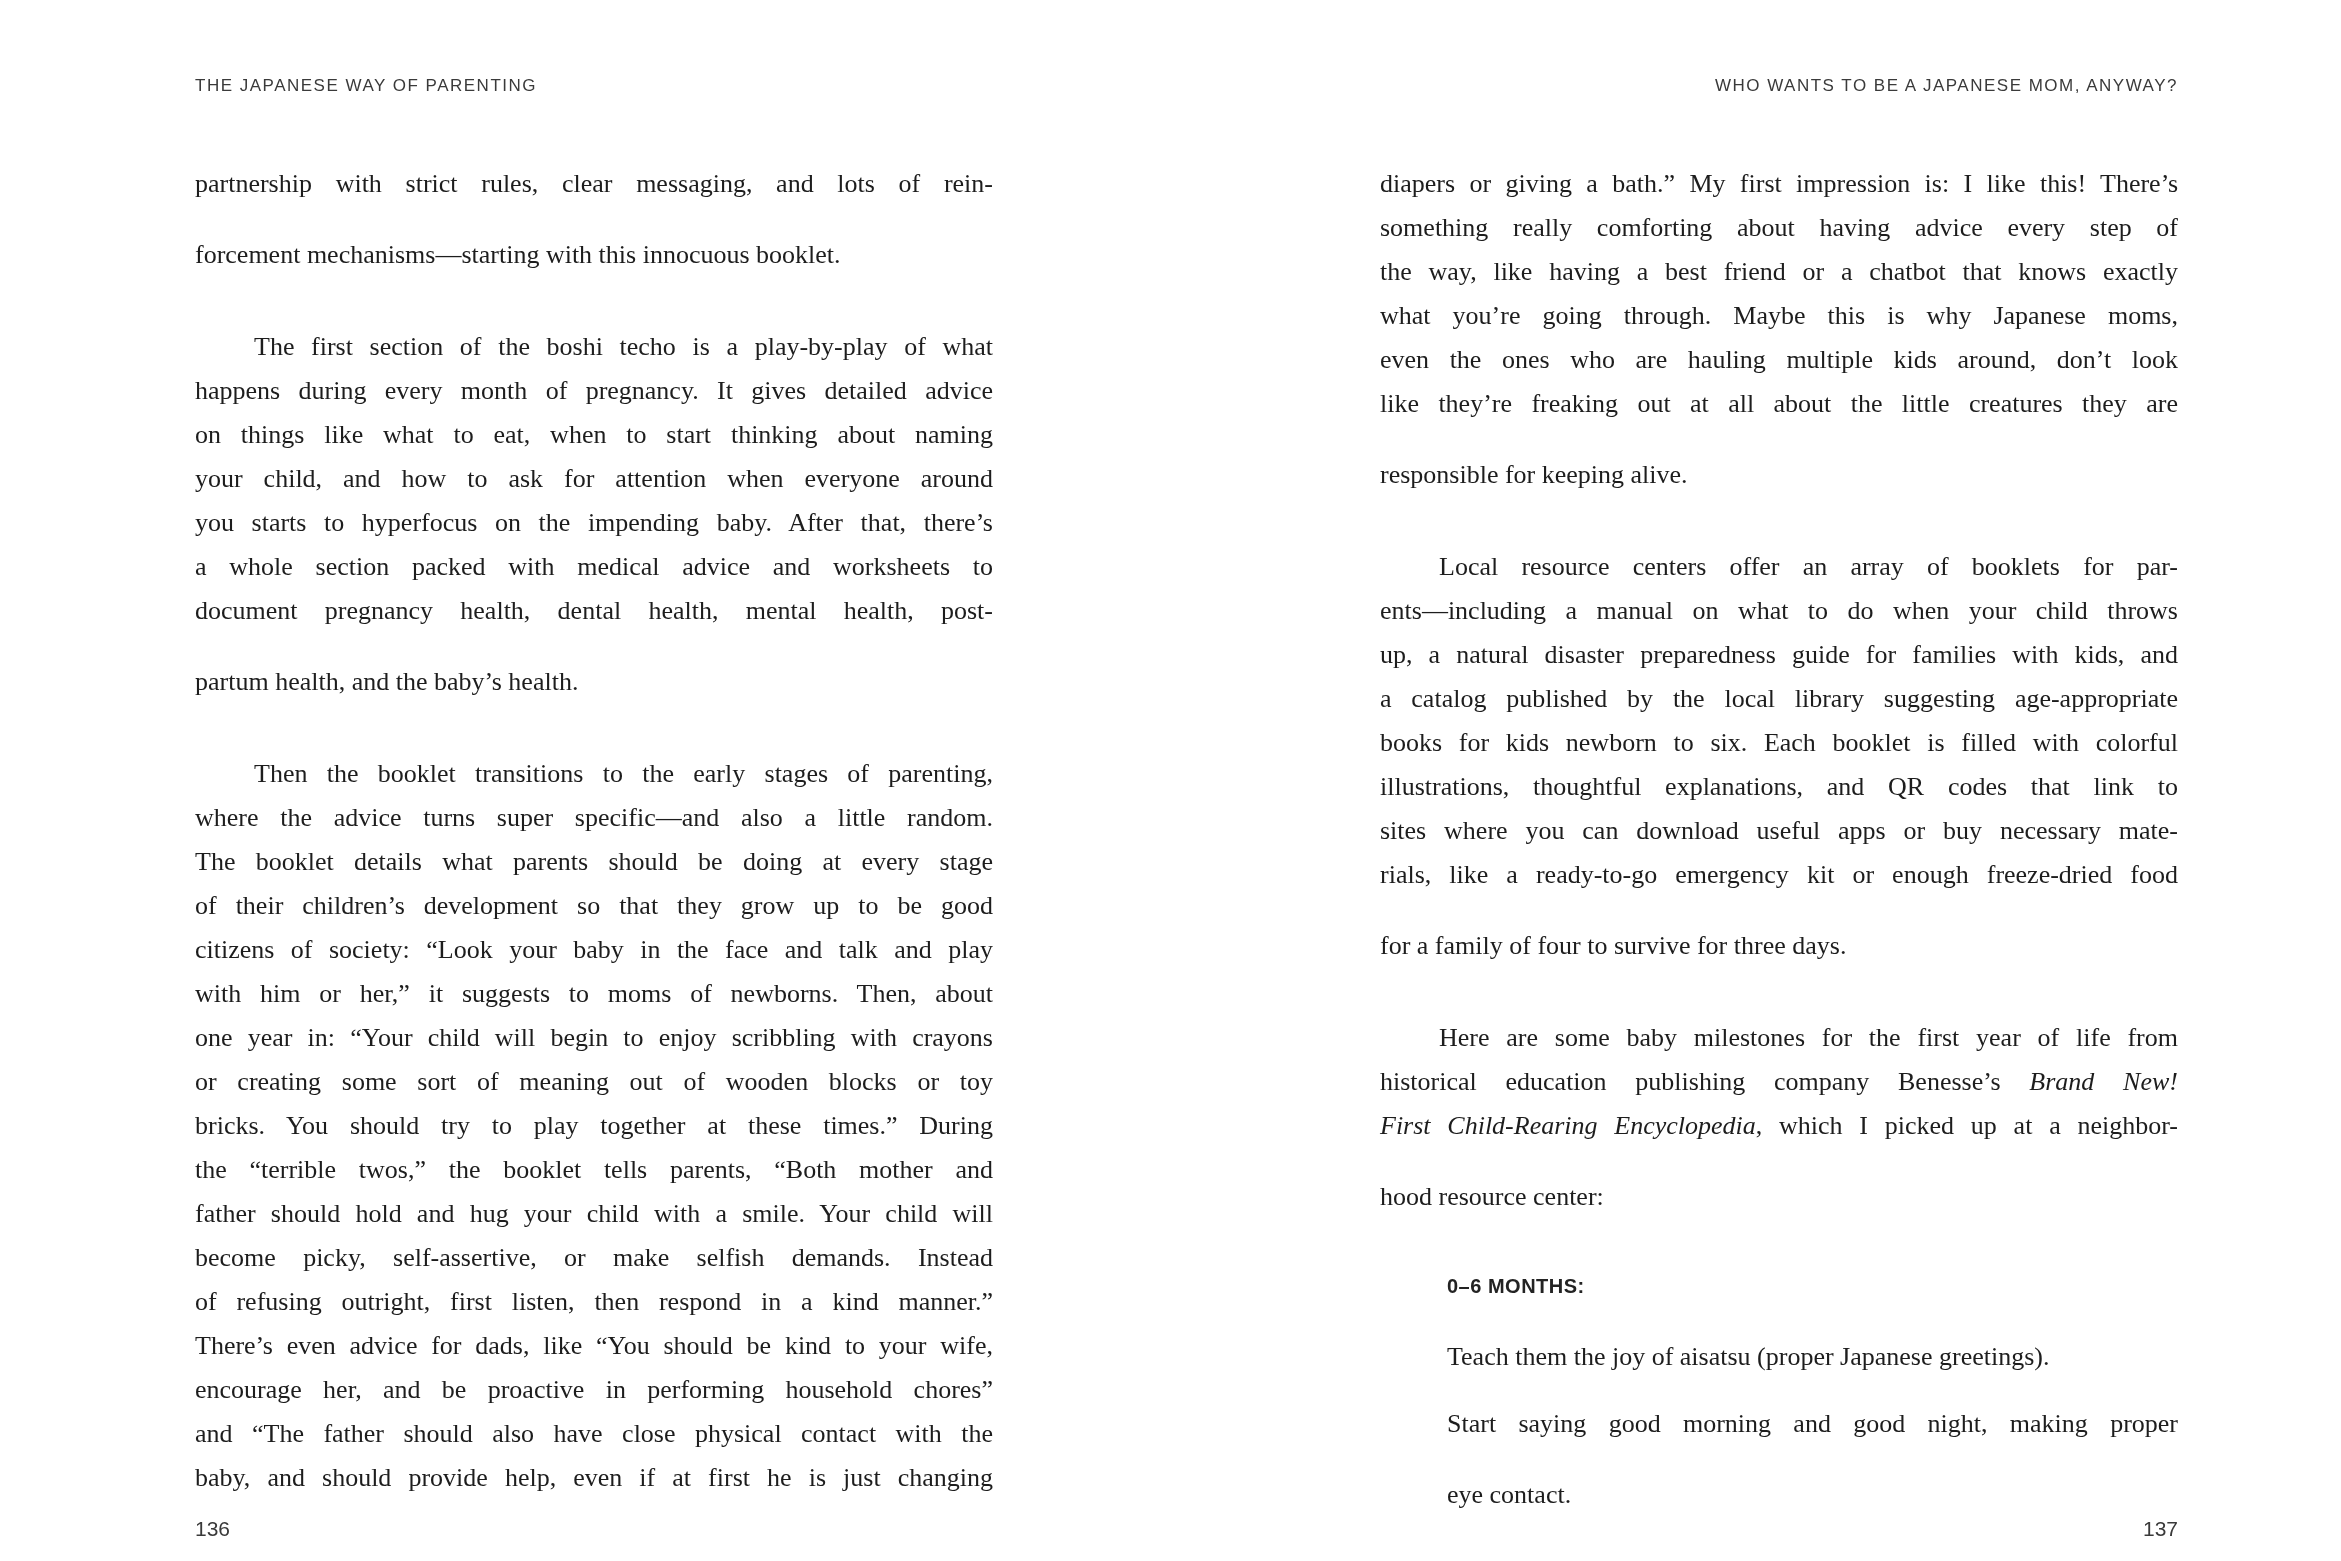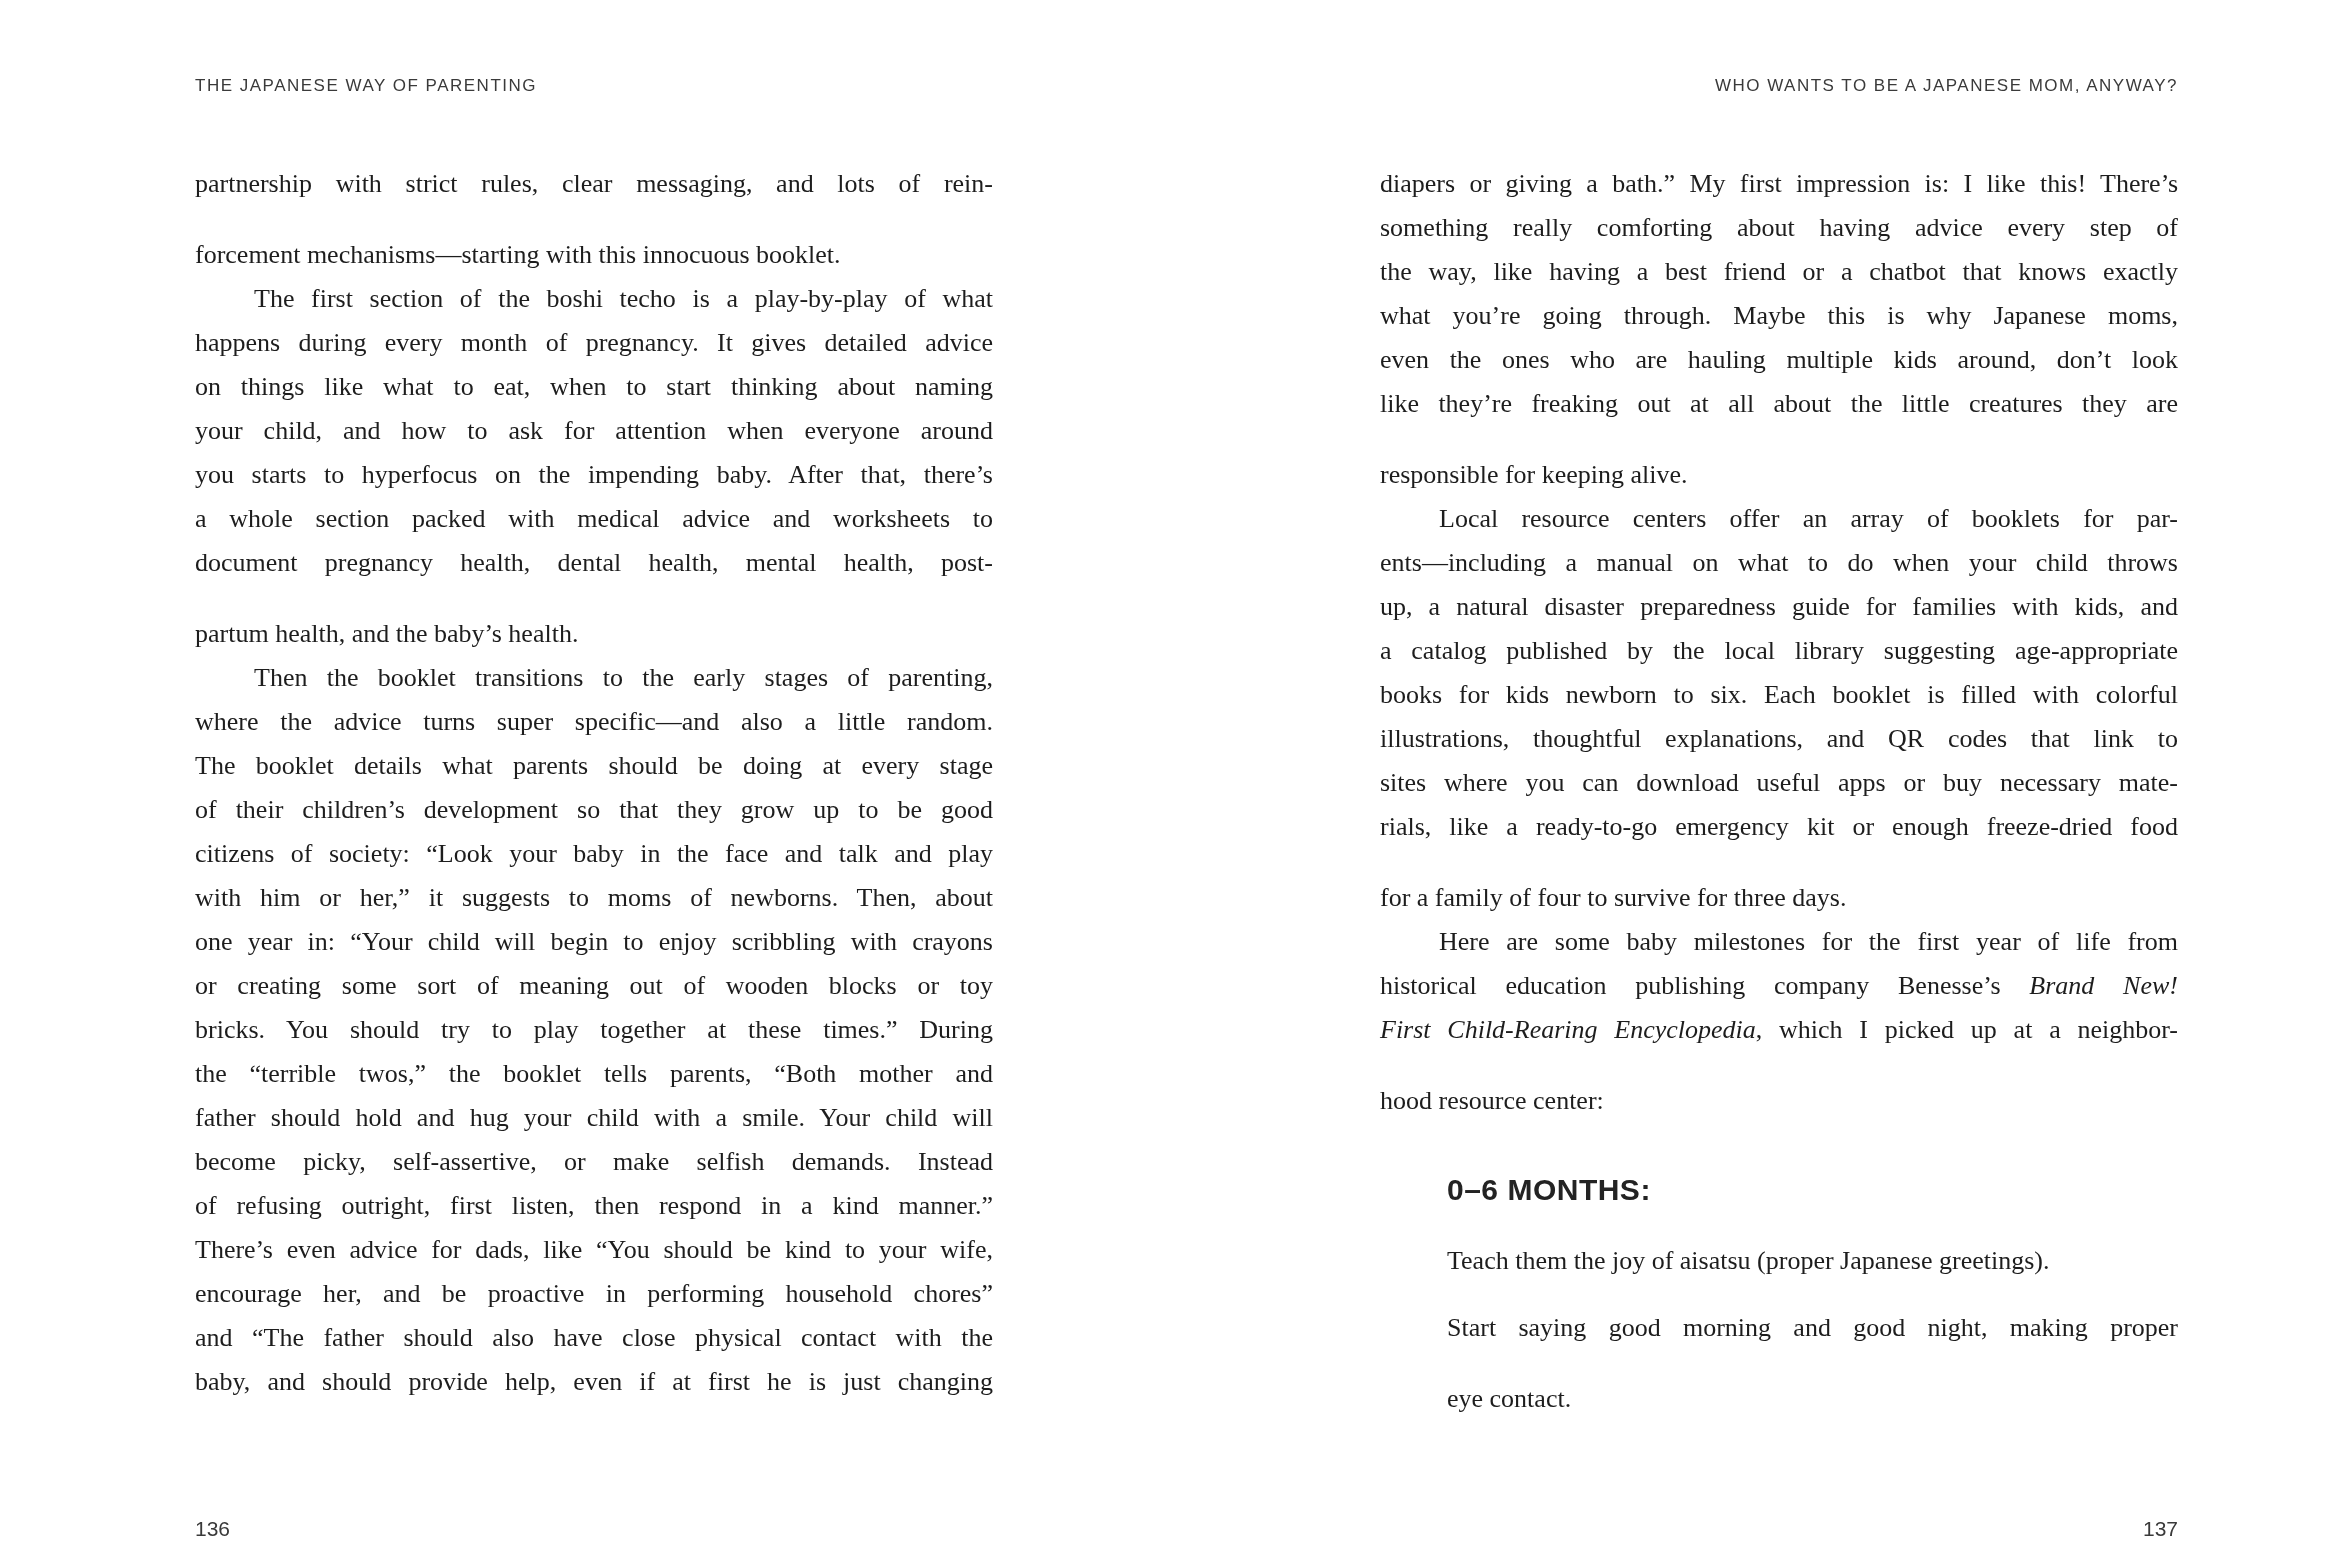--- a/index.html
+++ b/index.html
@@ -28,27 +28,27 @@
     position: absolute; top: 162px;
     width: 798px;
     font-size: 26px; line-height: 44px;
     color: #1d1d1d;
   }
   .page-left  .body-col { left: 195px; }
   .page-right .body-col { left: 209px; }
 
   .line { text-align: justify; text-align-last: justify; }
   .line-last { text-align-last: auto; margin-top: 27px; }
-  .line-indent { text-indent: 59px; }
+  .line-indent { text-indent: 59px; margin-top: 48px; }
   .italic { font-style: italic; }
 
   .milestones { margin-top: 45px; margin-left: 67px; }
   .milestone-heading {
     font-family: "Liberation Sans", sans-serif;
-    font-weight: bold; font-size: 30px;
+    font-weight: bold; font-size: 20px;
     letter-spacing: 0.5px; color: #232323;
     line-height: 44px;
   }
   .milestone-item { margin-top: 23.4px; }
 
   .folio {
     position: absolute; top: 1517px;
     font-family: "Liberation Sans", sans-serif;
     font-size: 21px; color: #3a3a3a;
   }

